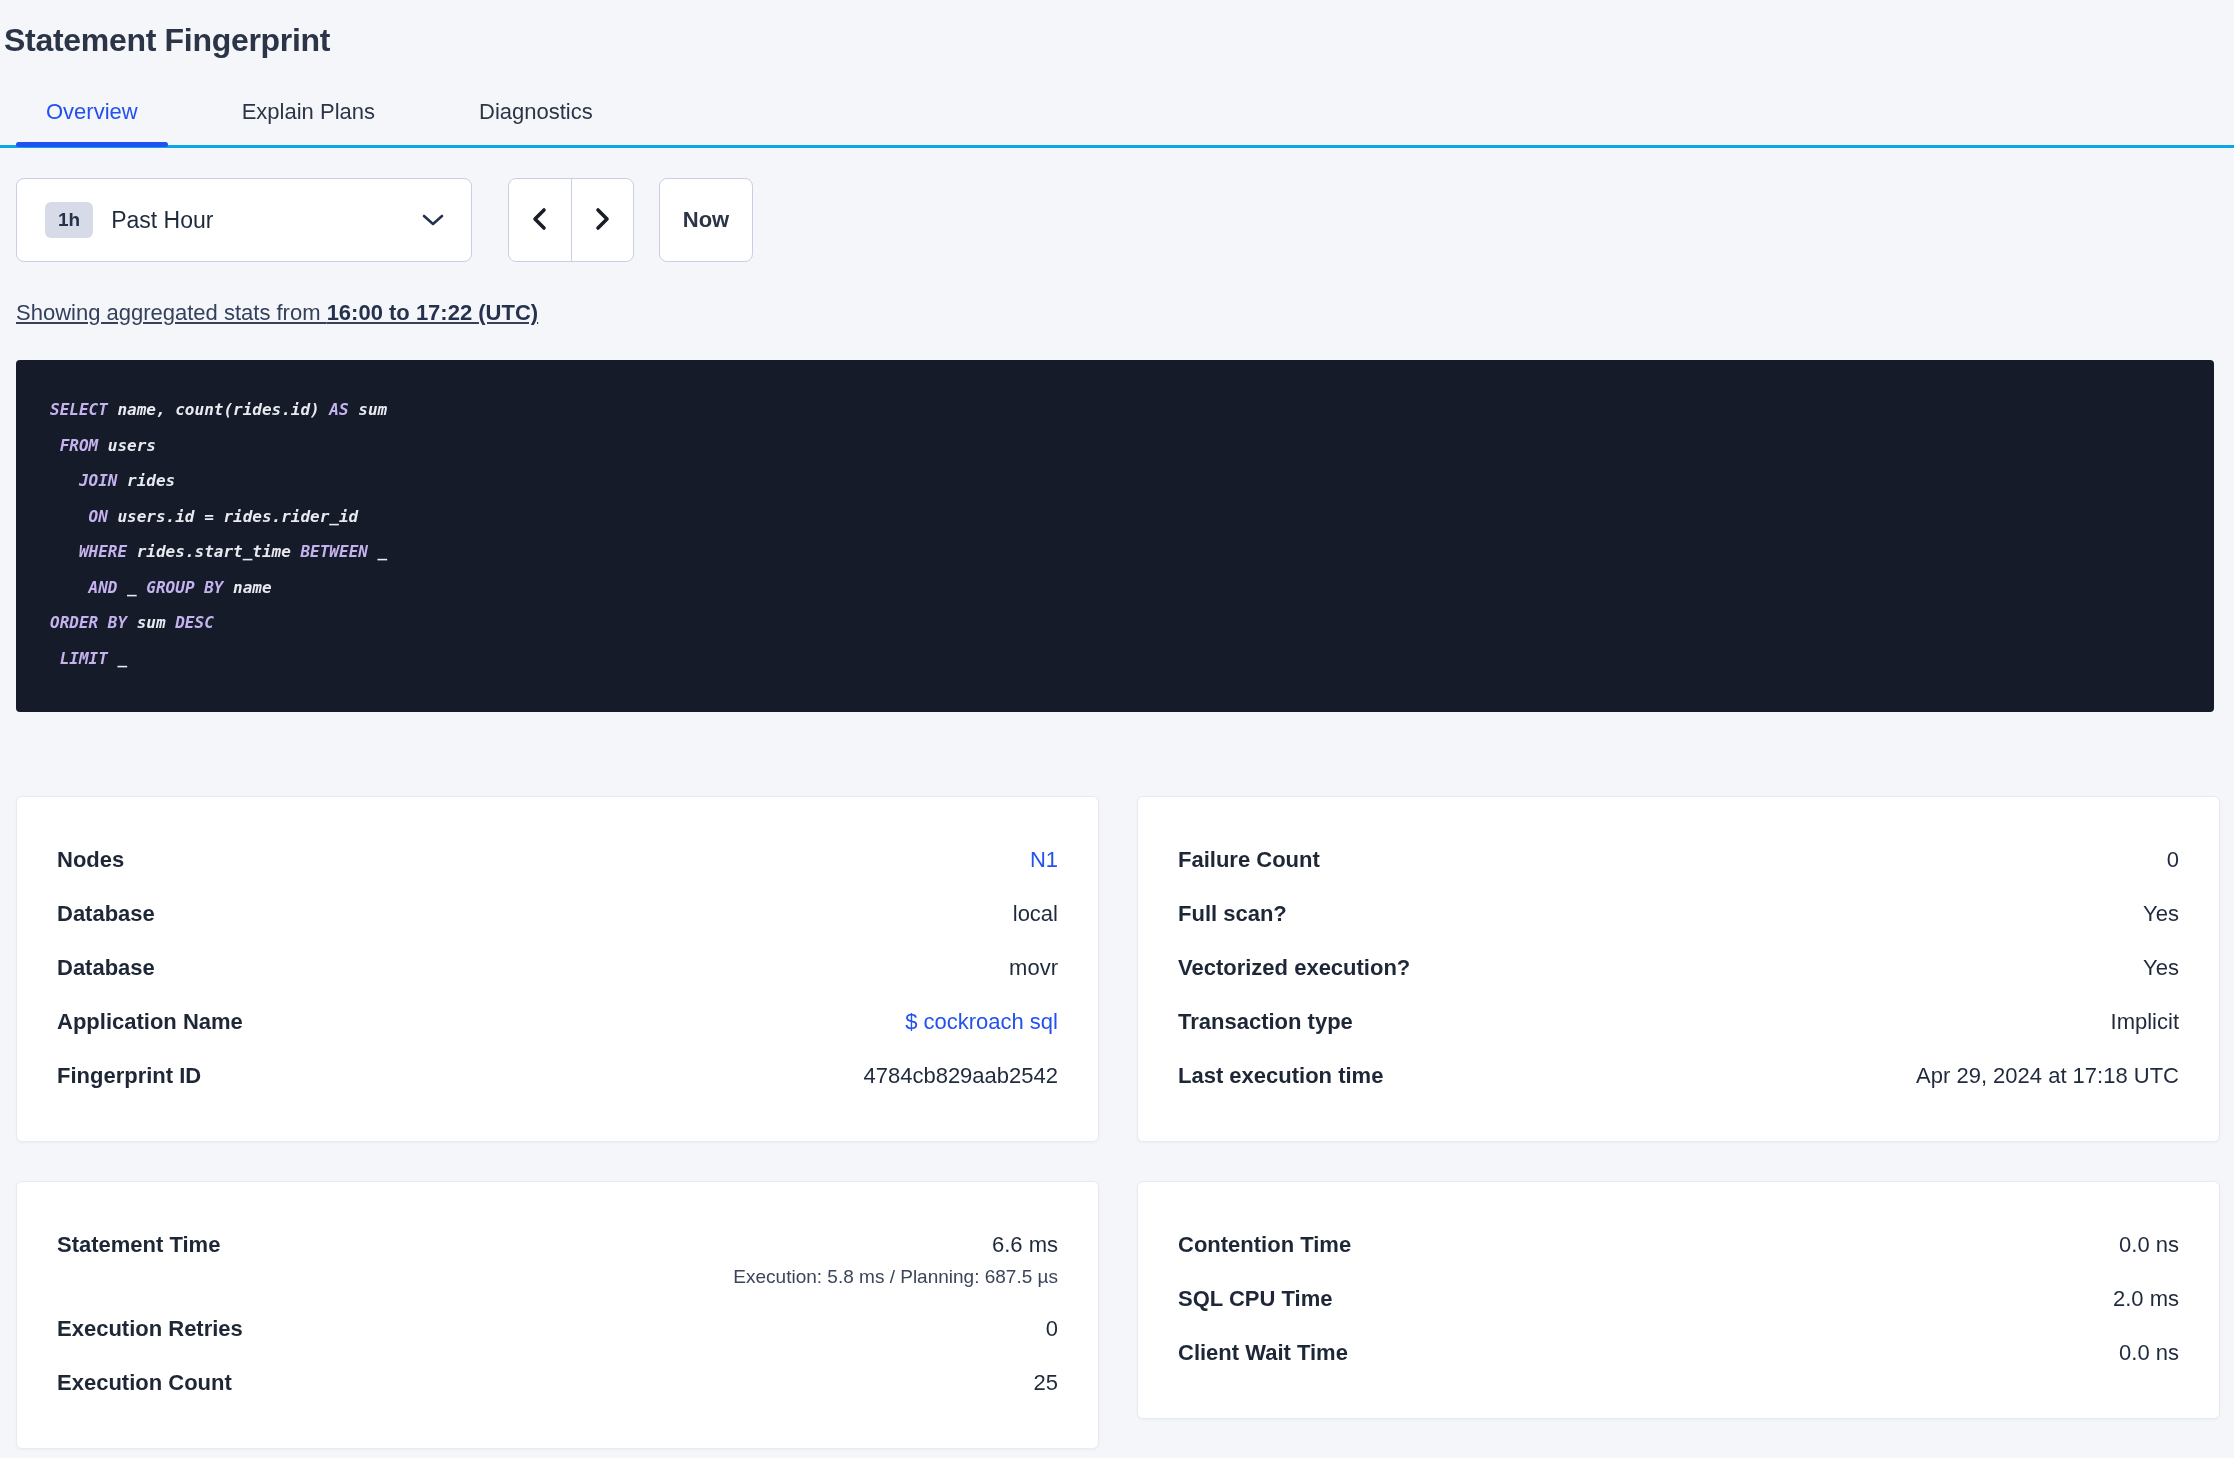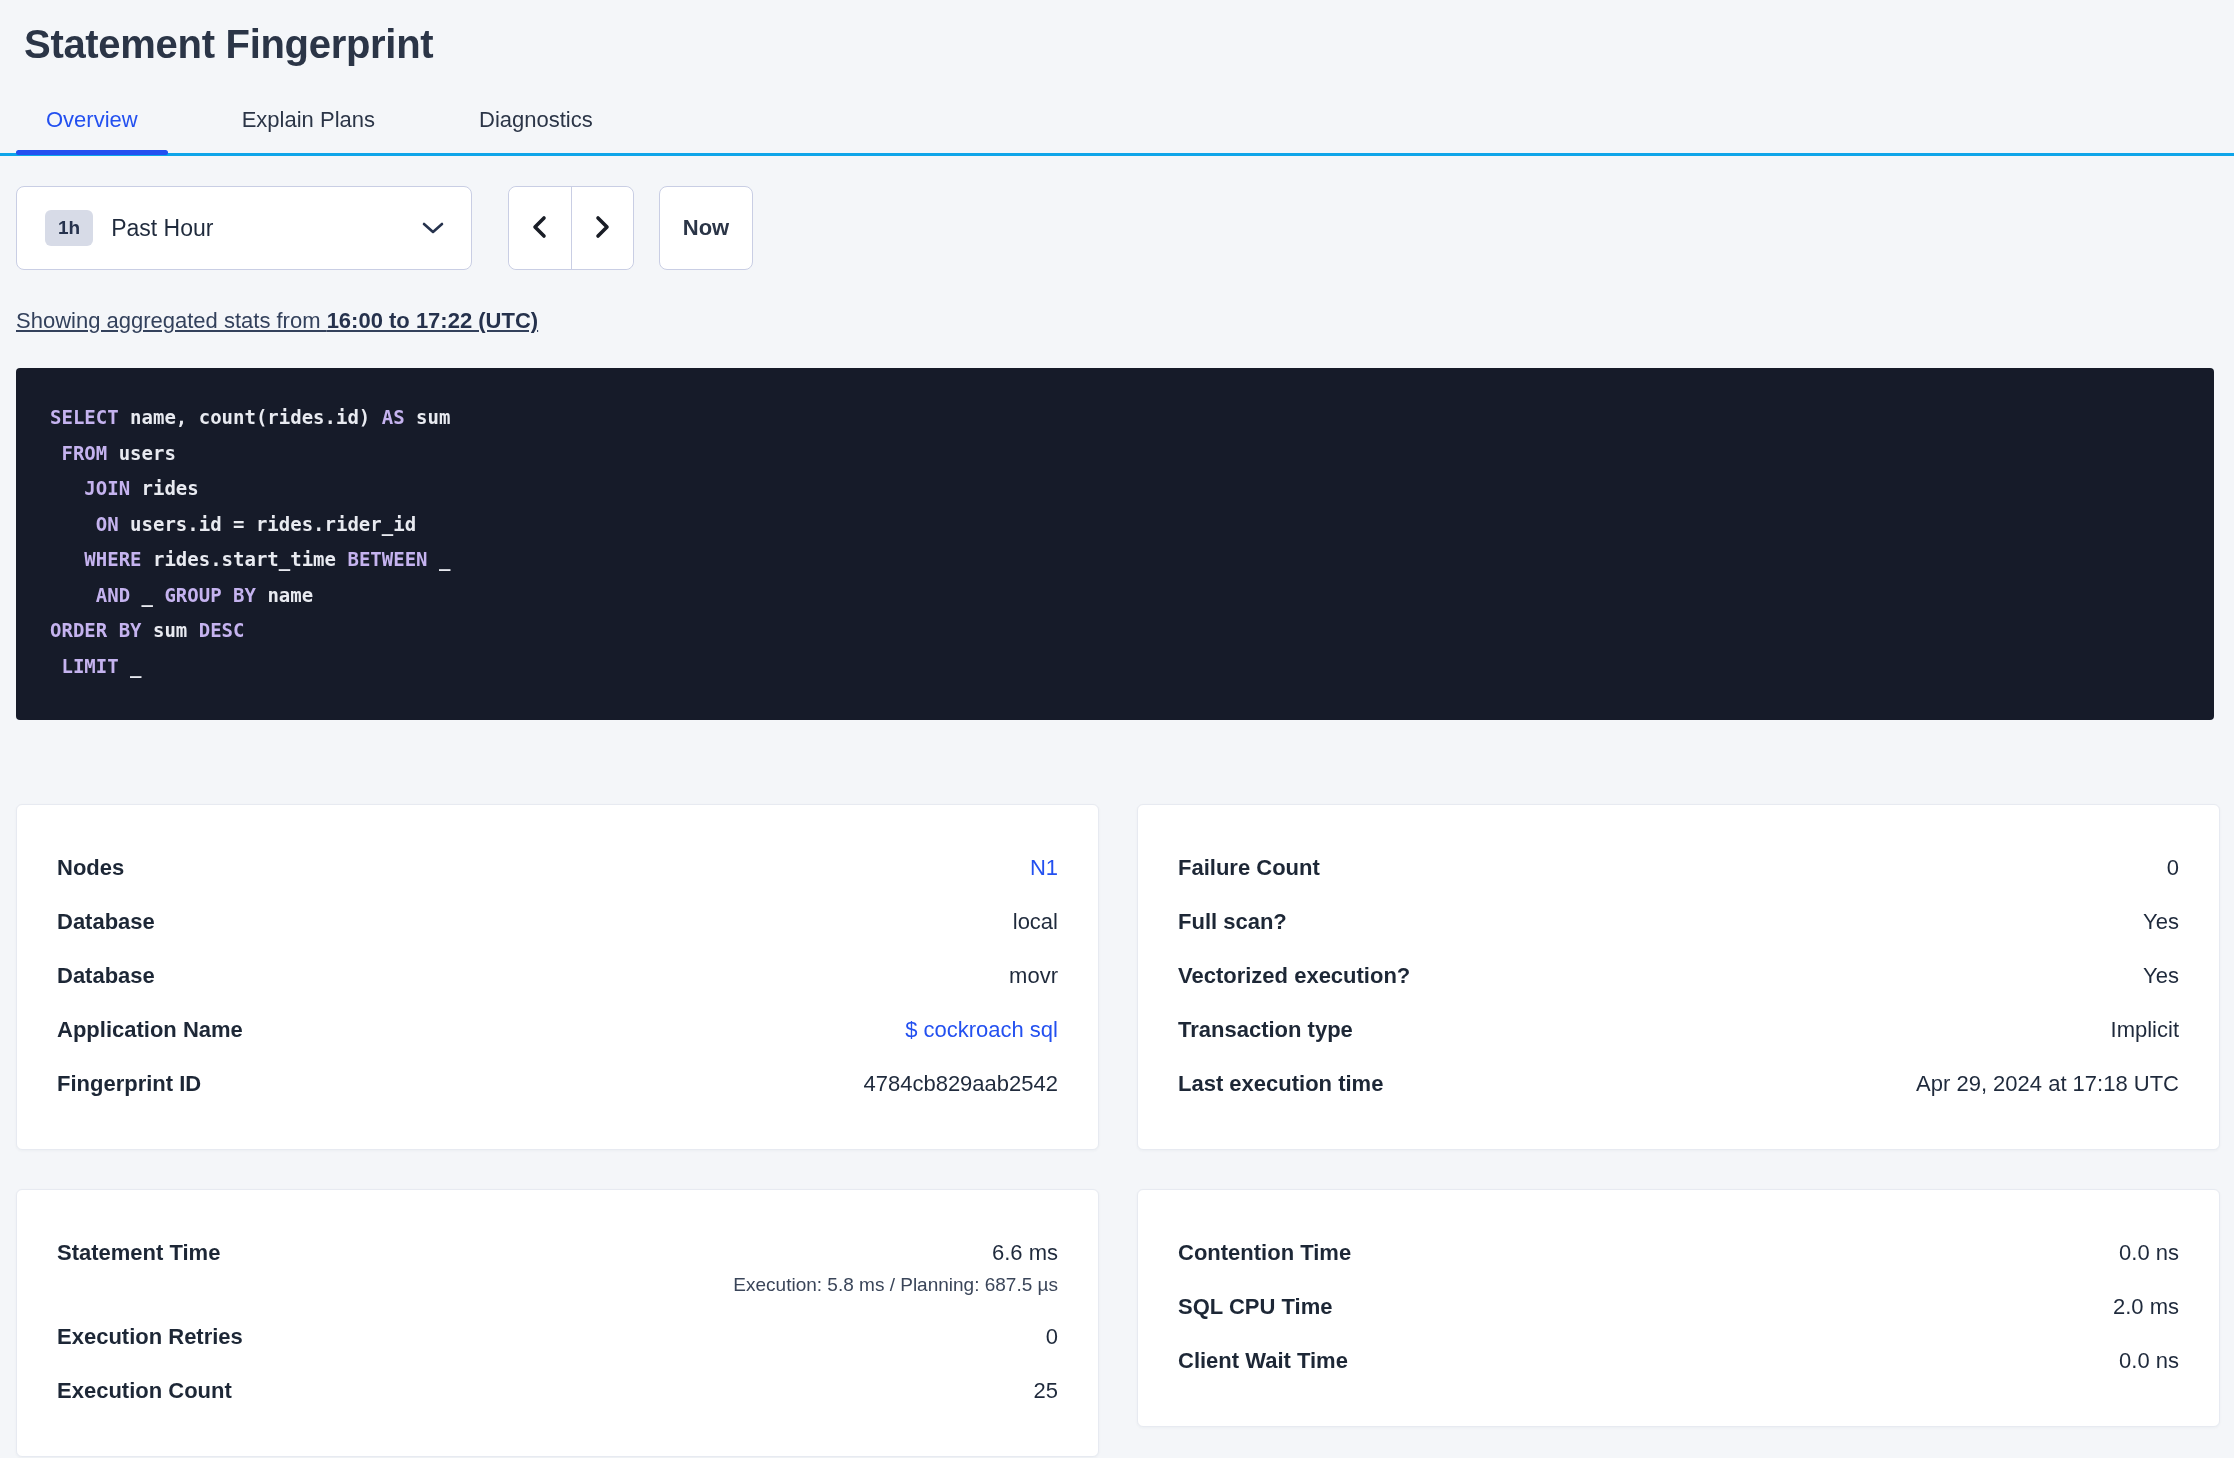--- a/index.html
+++ b/index.html
@@ -7,22 +7,22 @@
   body {
     background:#f4f6f9;
     font-family:"Liberation Sans", sans-serif;
     color:#1f2a3c;
     overflow:hidden;
   }
   .page { padding:22px 0 0 0; }
 
   
   .page-title {
-    margin-left:24px;
-    font-size:40px;
+    margin-left:4px;
+    font-size:32px;
     font-weight:bold;
     color:#2b3547;
     letter-spacing:-0.3px;
   }
 
   
   .tab-bar {
     margin-top:40px;
     display:flex;
     align-items:flex-end;
@@ -122,24 +122,25 @@
   
   .sql-box {
     margin:34px 20px 0 16px;
     background:#161b29;
     border-radius:4px;
     padding:32px 34px 36px 34px;
   }
   .sql-line {
     font-family:"DejaVu Sans Mono","Liberation Mono",monospace;
     font-weight:bold;
-    font-size:19px;
+    font-size:16px;
     line-height:35.5px;
     white-space:pre;
     color:#e8eaf0;
+    font-style:italic;
   }
   .sql-line .kw { color:#c5b3ef; }
 
   
   .cards {
     display:grid;
     grid-template-columns:1fr 1fr;
     column-gap:38px;
     row-gap:39px;
     margin:84px 14px 0 16px;

